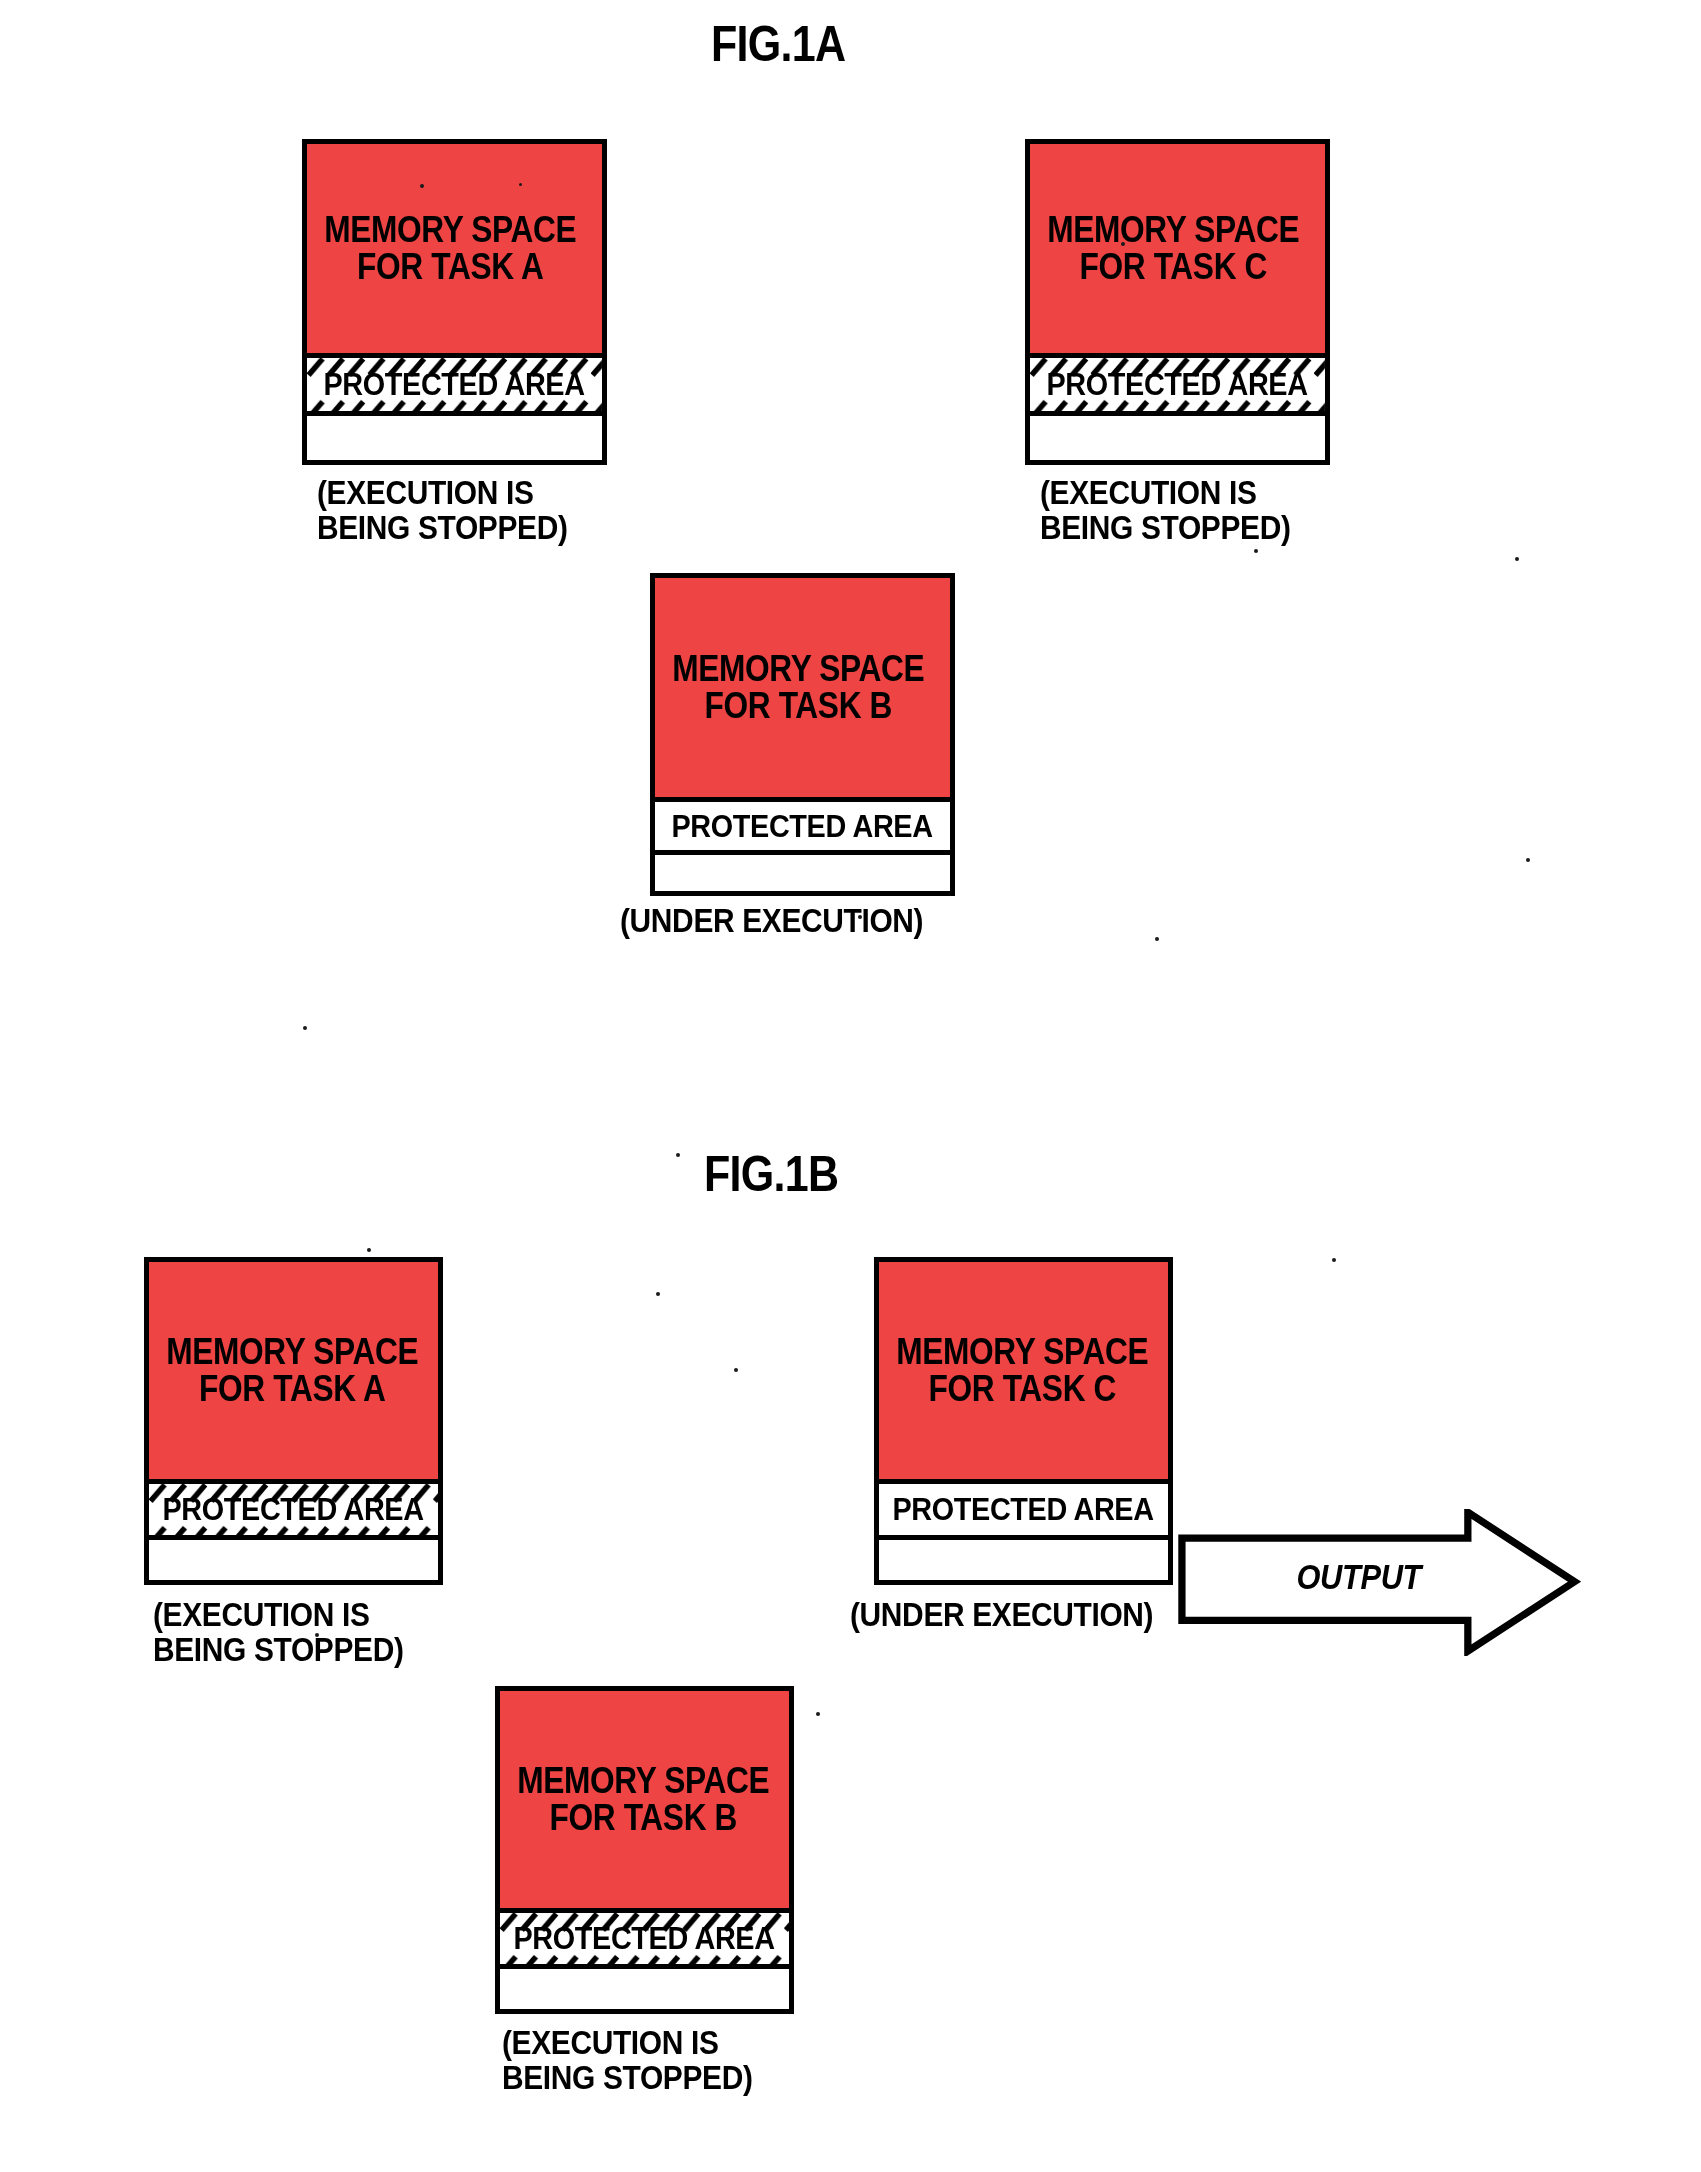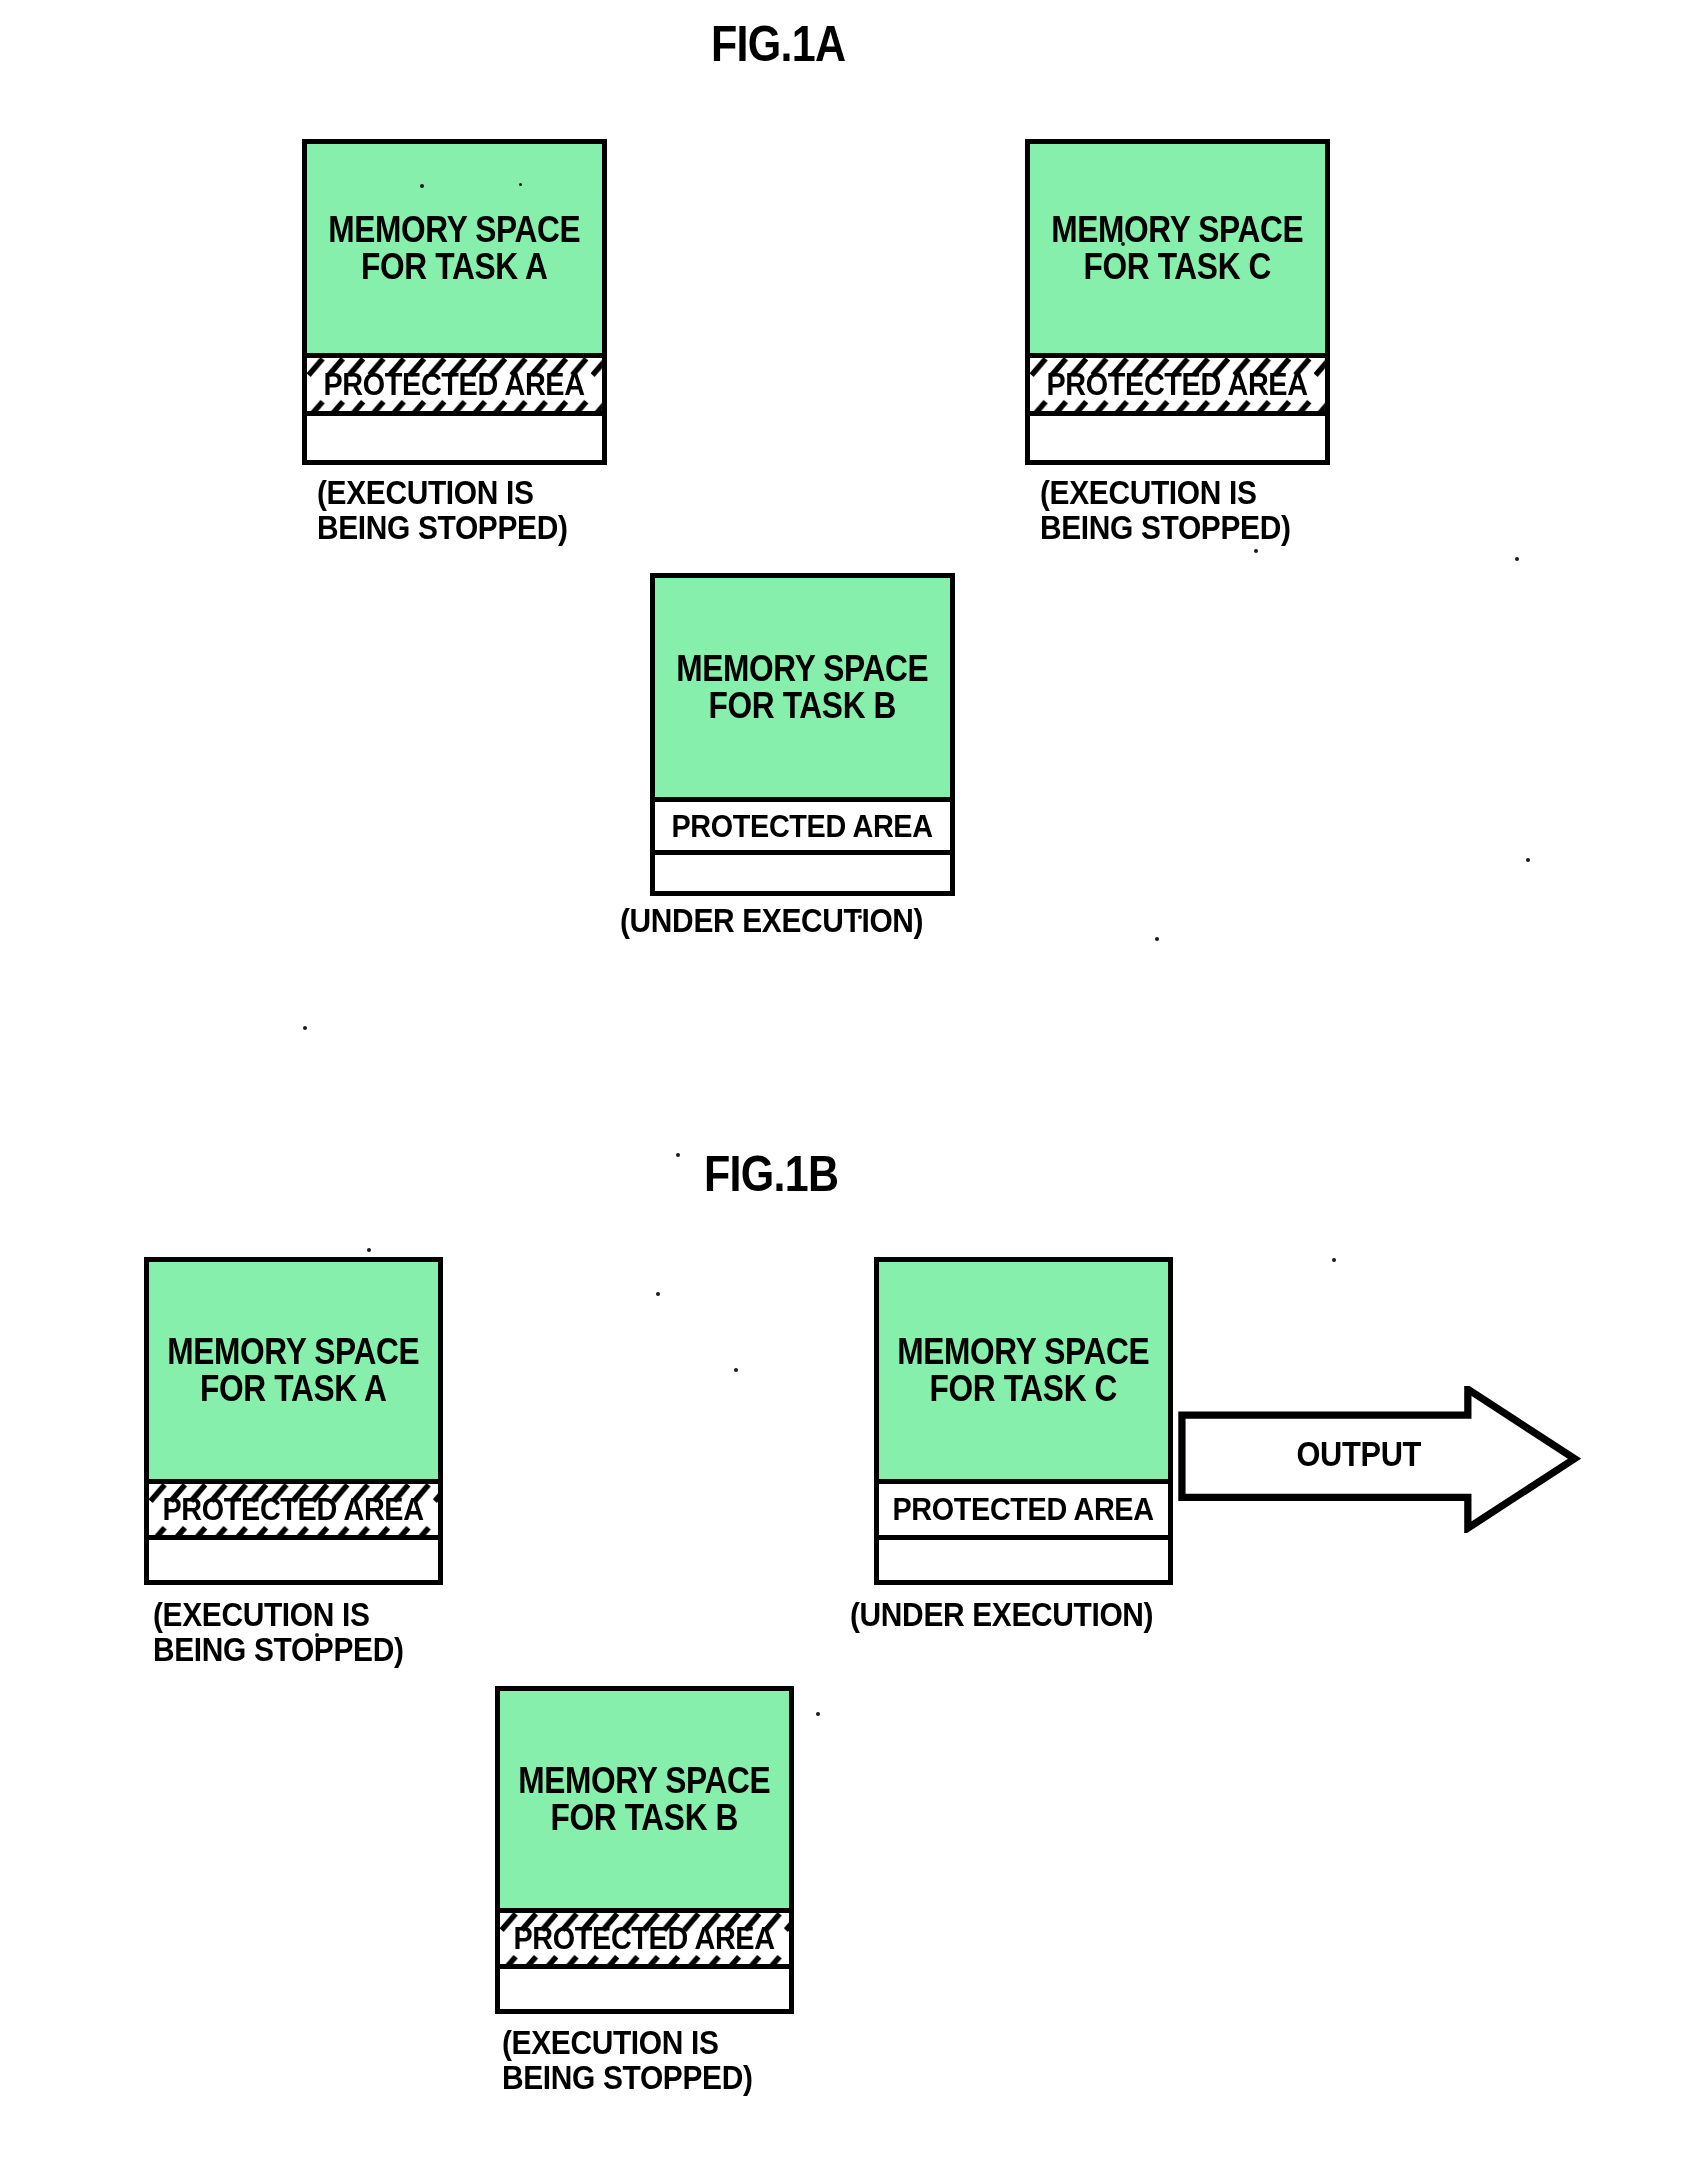--- a/index.html
+++ b/index.html
@@ -38,22 +38,22 @@
     border: 5.7px solid #000000;
     background: #ffffff;
     display: flex;
     flex-direction: column;
   }
   .mem-main {
     flex: 1 1 auto;
     position: relative;
     display: flex;
     align-items: center;
-    justify-content: center;
-    background: #86efac;
+    justify-content: flex-start;
+    background: #ef4444;
   }
   .mem-label {
     text-align: center;
     font-weight: bold;
     color: #000000;
     line-height: 1.02;
     letter-spacing: -0.4px;
     transform: scaleX(0.88);
     white-space: nowrap;
   }
@@ -229,21 +229,21 @@
     <div class="mem-protected" style="height:61px;">
       <div class="pa-text" style="font-size:32px;">PROTECTED AREA</div>
     </div>
     <div class="mem-tail" style="height:40px;"></div>
   </div>
 
   <div class="caption" style="left:850px; top:1597px; font-size:34px; transform:scaleX(0.88);">
     <span>(UNDER EXECUTION)</span>
   </div>
 
-  <div class="arrow-wrap" style="left:1177px; top:1386px; width:404px; height:147px;">
+  <div class="arrow-wrap" style="left:1177px; top:1509px; width:404px; height:147px;font-style:italic;">
     <svg width="404" height="147" viewBox="0 0 500 182">
       <path d="M6 36 L360 36 L360 4 L492 90 L360 176 L360 138 L6 138 Z" fill="#ffffff" stroke="#000000" stroke-width="9" stroke-linejoin="miter"></path>
     </svg>
     <div class="arrow-label" style="left:111px; top:48px; font-size:35px;">OUTPUT</div>
   </div>
 
   <div class="mem-block" style="left:495px; top:1686px; width:299px; height:328px;">
     <div class="mem-main">
       <div class="mem-label" style="font-size:36px;">
         <span class="l1">MEMORY SPACE</span>

